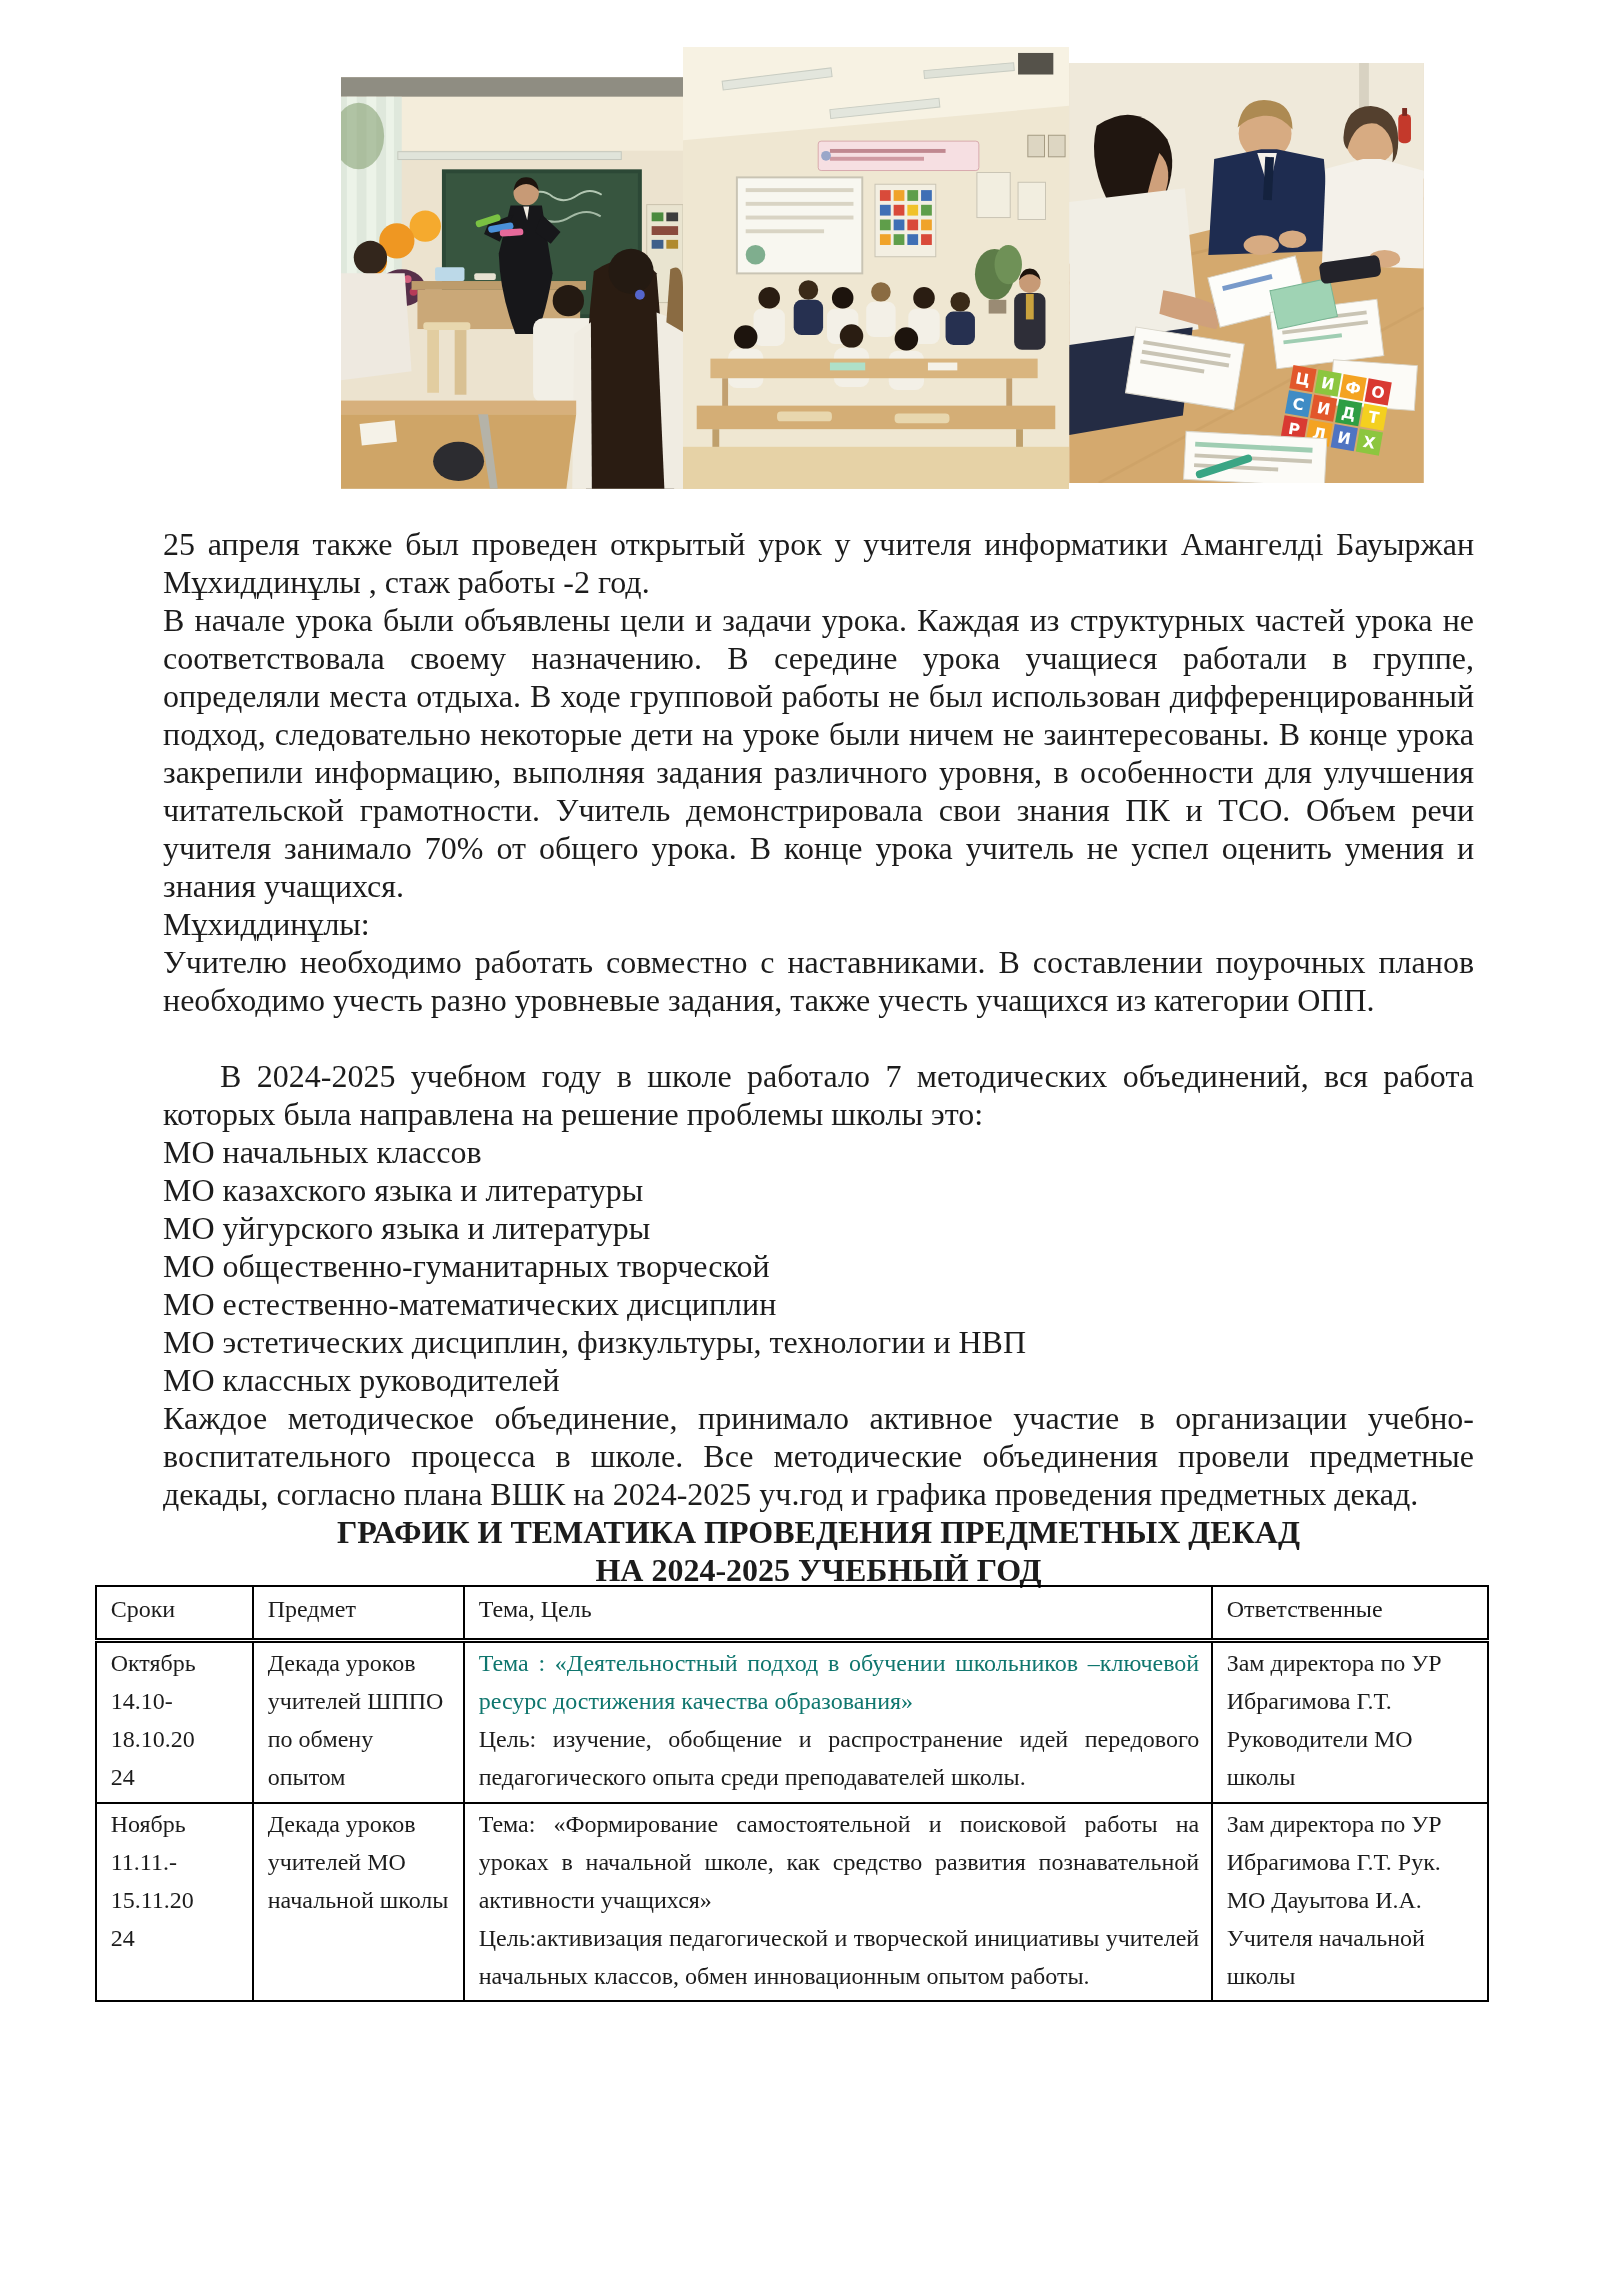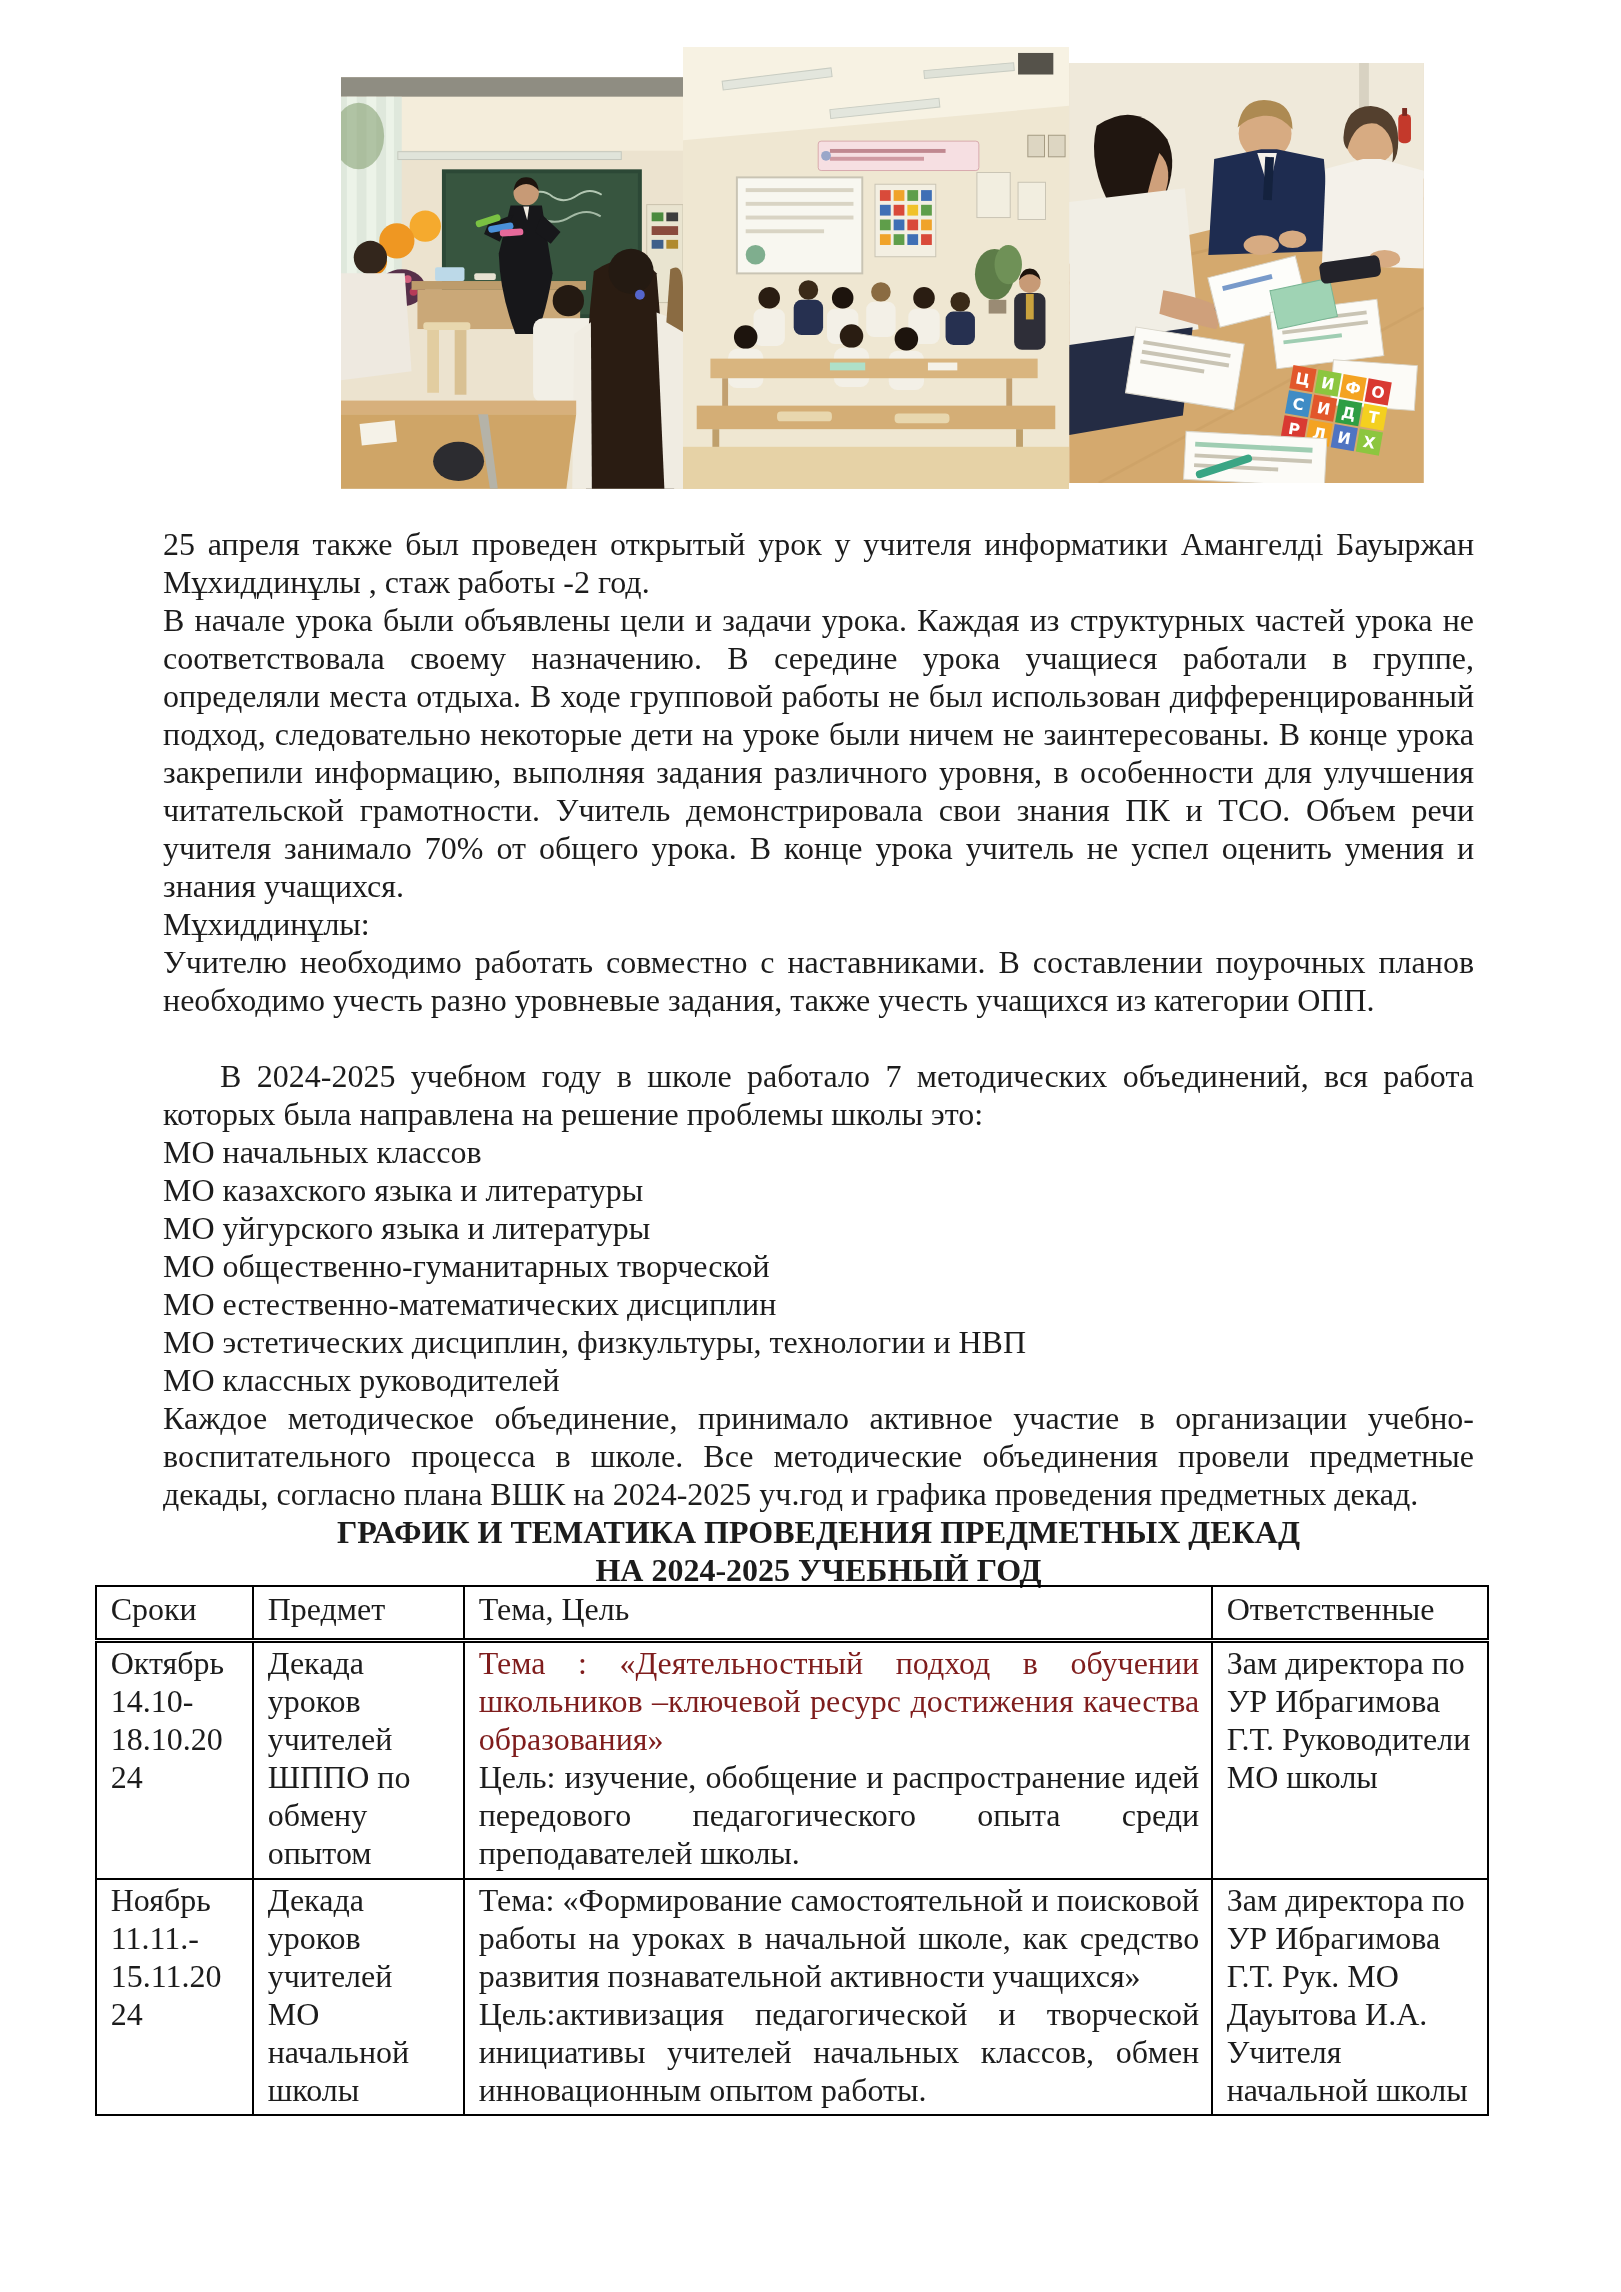--- a/index.html
+++ b/index.html
@@ -21,32 +21,32 @@
   }
   .content p{margin:0;text-align:justify;}
   .content p.noj{text-align:left;}
   .indent{text-indent:57px;}
   .gap-top{margin-top:38px !important;}
   .doc-title{font-weight:bold;text-align:center !important;}
   
   table.sched{
     position:absolute;left:95px;top:1585px;width:1392px;
     border-collapse:collapse;table-layout:fixed;
-    font-size:32px;line-height:38px;
+    font-size:24px;line-height:38px;
   }
   table.sched th,table.sched td{
     border:2px solid #000;vertical-align:top;
     padding:1px 11.8px 5.9px 13.7px;font-weight:normal;text-align:left;
     overflow:hidden;
   }
   table.sched thead th{border-bottom:5.9px double #000;padding-top:2.9px;padding-bottom:9.8px;}
   td.dates{white-space:pre-line;}
   td.theme p{margin:0;text-align:justify;}
   td.resp{text-align:justify;}
-  .muted{color:#7f1d1d;}
+  .muted{color:#0f766e;}
 </style>
 </head>
 <body>
 
 <div class="page">
 
   <div class="photo" id="photo1">
     <svg width="342" height="412" viewBox="0 0 349 420">
       <rect x="0" y="0" width="349" height="420" fill="#ece3cf"></rect>
       <rect x="0" y="0" width="349" height="20" fill="#8f8d82"></rect>

